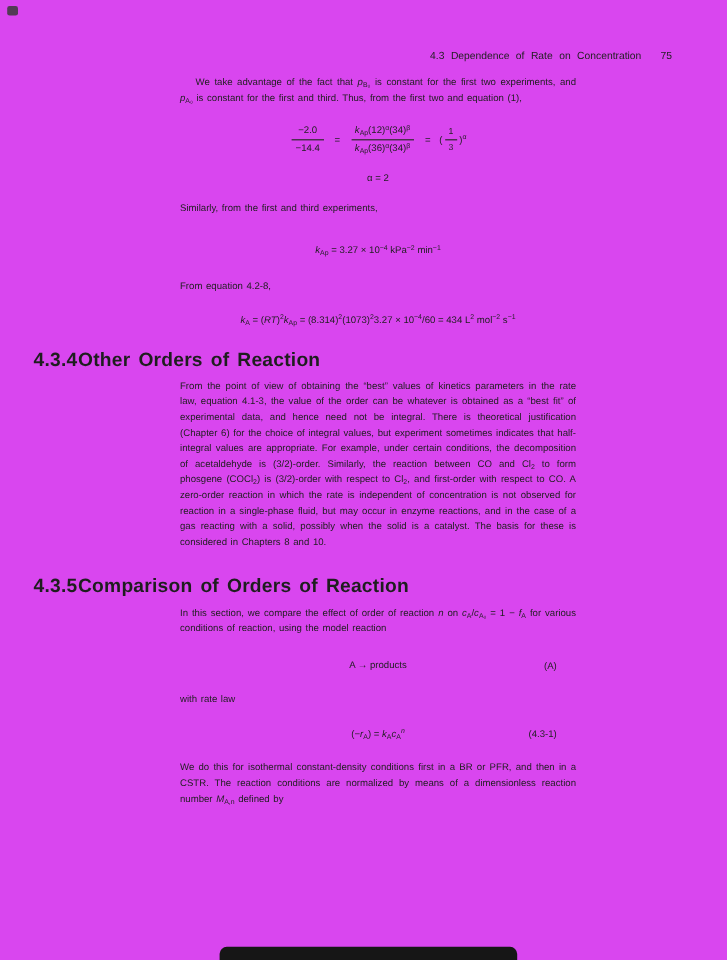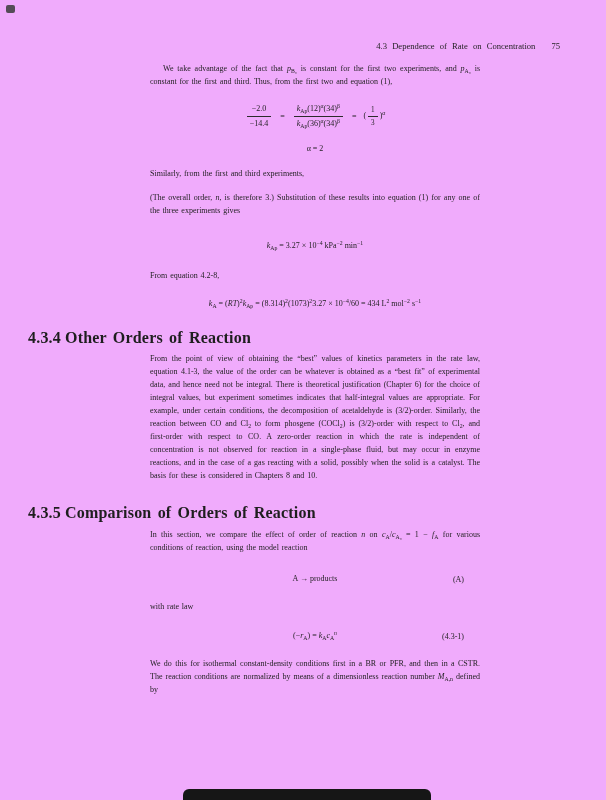--- a/index.html
+++ b/index.html
@@ -1,21 +1,21 @@
 <!DOCTYPE html>
 <html><head>
 <meta charset="utf-8">
 <style>
   * { margin:0; padding:0; box-sizing:border-box; }
   html,body { width:606px; height:800px; }
   body { background:#e9e7e2; }
   .page {
     position:relative; width:606px; height:800px;
-    background:#f0abfc;
-    font-family:Liberation Serif, serif;
+    background:#d946ef;
+    font-family:Liberation Sans, sans-serif;
     color:#1e1e1e; overflow:hidden;
   }
   .scan-speck { position:absolute; left:6px; top:5px; width:9px; height:8px; background:#3a3a3a; border-radius:2px; opacity:.85; }
   .scan-bar { position:absolute; left:183px; top:789px; width:248px; height:11px; background:#161616; border-radius:6px 6px 0 0; }
 
   .running-header { position:absolute; top:41px; right:46px; font-size:8.6px; word-spacing:3px; white-space:nowrap; }
   .running-header .pagenum { margin-left:16px; word-spacing:normal; }
 
   .content { position:absolute; left:28px; top:62px; width:452px; font-size:8px; line-height:13px; }
 
@@ -84,21 +84,20 @@
       <span class="eq-sign">=</span>
       <span class="result"><span>(</span><span class="frac small"><span class="num">1</span><span class="den">3</span></span><span>)</span><sup>α</sup></span>
     </div>
 
 
     <div class="equation mt-alpha">α = 2</div>
 
     <p class="para mt-similarly">Similarly, from the first and third experiments,</p>
 
 
-    <p class="para mt-p2">(The overall order, <i>n</i>, is therefore 3.) Substitution of these results into equation (1) for any one of the three experiments gives</p>
 
     <div class="equation mt-kap"><i>k</i><sub>Ap</sub> = 3.27 × 10<sup>−4</sup> kPa<sup>−2</sup> min<sup>−1</sup></div>
 
     <p class="para mt-fromeq">From equation 4.2-8,</p>
 
     <div class="equation mt-ka"><i>k</i><sub>A</sub> = (<i>RT</i>)<sup>2</sup><i>k</i><sub>Ap</sub> = (8.314)<sup>2</sup>(1073)<sup>2</sup>3.27 × 10<sup>−4</sup>/60 = 434 L<sup>2</sup> mol<sup>−2</sup> s<sup>−1</sup></div>
 
     <div class="section-heading mt-h434">
       <span class="sec-num">4.3.4</span>
       <span class="sec-title">Other Orders of Reaction</span>

